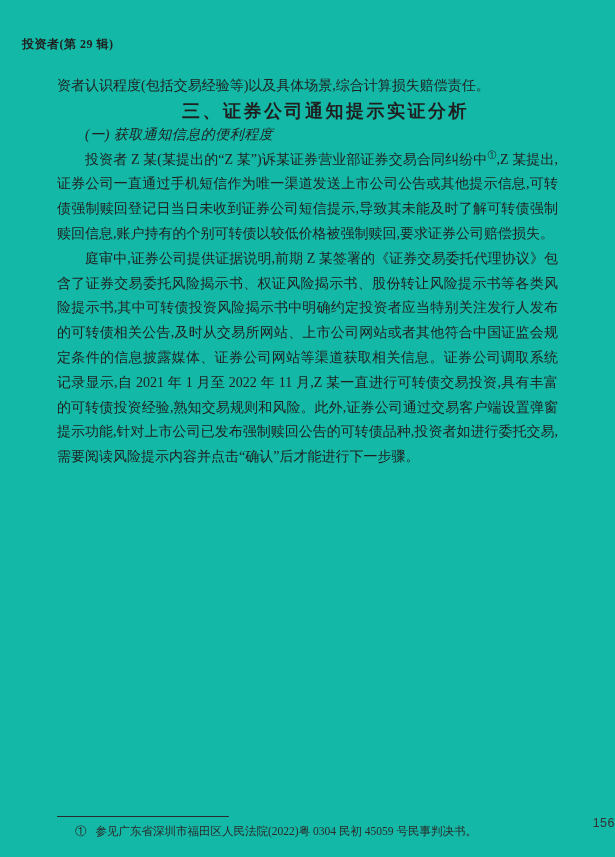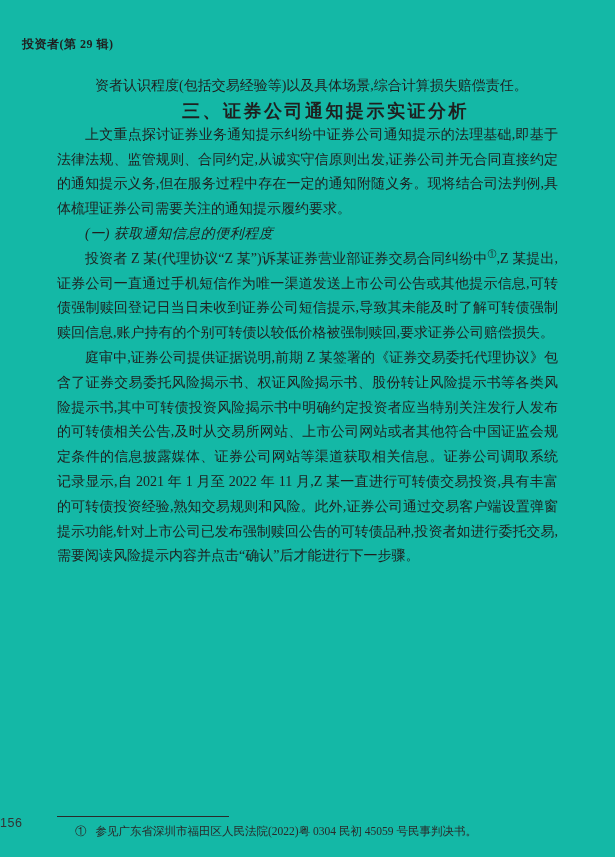--- a/index.html
+++ b/index.html
@@ -34,21 +34,21 @@
     font-size: 14px;
     line-height: 24.8px;
     text-align: justify;
   }
 
   .body-text p {
     margin: 0;
     text-indent: 2em;
   }
 
-  .body-text p.no-indent { text-indent: 0; margin-left: 38px; }
+  .body-text p.no-indent { text-indent: 0; }
 
   .section-title {
     margin: 26px 0 28px 0;
     font-size: 18px;
     line-height: 24px;
     font-weight: bold;
     text-align: center;
     text-indent: 0;
     letter-spacing: 2.5px;
   }
@@ -85,45 +85,44 @@
     color: #2a2a2a;
   }
 
   .footnote .fn-mark { margin-right: 9px; }
 
   .page-number {
     position: absolute;
     left: 0;
     top: 816px;
     width: 100%;
-    text-align: left;
+    text-align: right;
     font-family: "Liberation Sans", sans-serif;
     font-size: 12.5px;
     color: #333333;
     letter-spacing: 0.5px;
   }
 </style>
 </head>
 <body>
 
 <div class="page">
 
   <div class="running-header">投资者(第 29 辑)</div>
 
   <div class="body-text">
 
     <p class="no-indent">资者认识程度(包括交易经验等)以及具体场景,综合计算损失赔偿责任。</p>
 
     <p class="section-title">三、证券公司通知提示实证分析</p>
 
-    <p>上文重点探讨证券业务通知提示纠纷中证券公司通知提示的法理基础,即基于法律法规、监管规则、合同约定,从诚实守信原则出发,证券公司并无合同直接约定的通知提示义务,但在服务过程中存在一定的通知附随义务。现将结合司法判例,具体梳理证券公司需要关注的通知提示履约要求。</p>
 
     <p class="subsection">(一) 获取通知信息的便利程度</p>
 
-    <p><span>投资者 Z 某(代理协议“Z 某”)诉某证券营业部证券交易合同纠纷中</span><sup class="fn-ref">①</sup><span>,Z 某提出,证券公司一直通过手机短信作为唯一渠道发送上市公司公告或其他提示信息,可转债强制赎回登记日当日未收到证券公司短信提示,导致其未能及时了解可转债强制赎回信息,账户持有的个别可转债以较低价格被强制赎回,要求证券公司赔偿损失。</span></p>
+    <p><span>投资者 Z 某(某提出的“Z 某”)诉某证券营业部证券交易合同纠纷中</span><sup class="fn-ref">①</sup><span>,Z 某提出,证券公司一直通过手机短信作为唯一渠道发送上市公司公告或其他提示信息,可转债强制赎回登记日当日未收到证券公司短信提示,导致其未能及时了解可转债强制赎回信息,账户持有的个别可转债以较低价格被强制赎回,要求证券公司赔偿损失。</span></p>
 
     <p>庭审中,证券公司提供证据说明,前期 Z 某签署的《证券交易委托代理协议》包含了证券交易委托风险揭示书、权证风险揭示书、股份转让风险提示书等各类风险提示书,其中可转债投资风险揭示书中明确约定投资者应当特别关注发行人发布的可转债相关公告,及时从交易所网站、上市公司网站或者其他符合中国证监会规定条件的信息披露媒体、证券公司网站等渠道获取相关信息。证券公司调取系统记录显示,自 2021 年 1 月至 2022 年 11 月,Z 某一直进行可转债交易投资,具有丰富的可转债投资经验,熟知交易规则和风险。此外,证券公司通过交易客户端设置弹窗提示功能,针对上市公司已发布强制赎回公告的可转债品种,投资者如进行委托交易,需要阅读风险提示内容并点击“确认”后才能进行下一步骤。</p>
 
 
   </div>
 
   <div class="footnote-area">
     <div class="footnote-rule"></div>
     <p class="footnote"><span class="fn-mark">①</span><span>参见广东省深圳市福田区人民法院(2022)粤 0304 民初 45059 号民事判决书。</span></p>
   </div>

